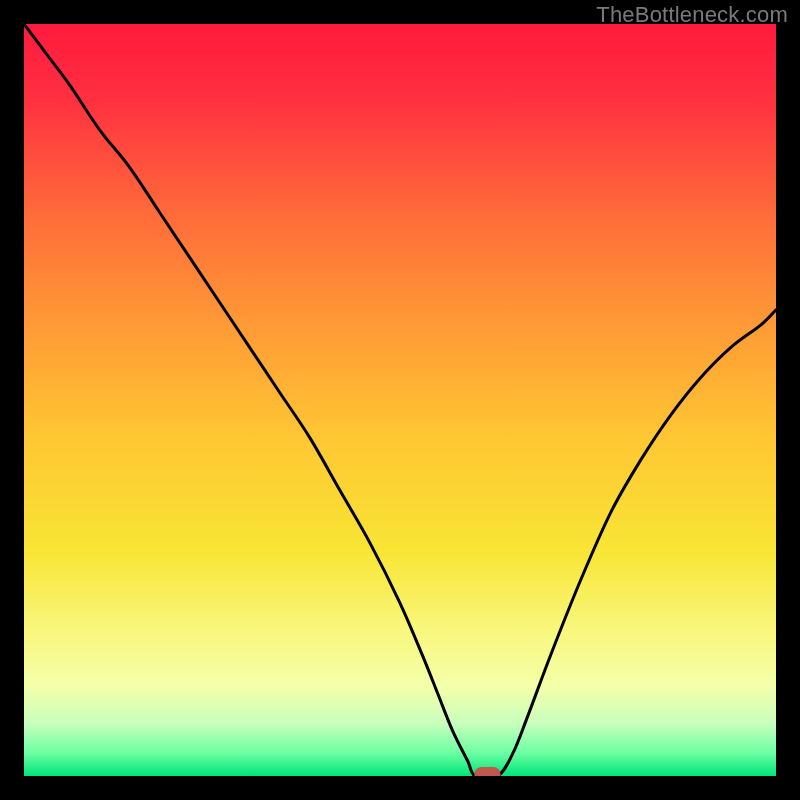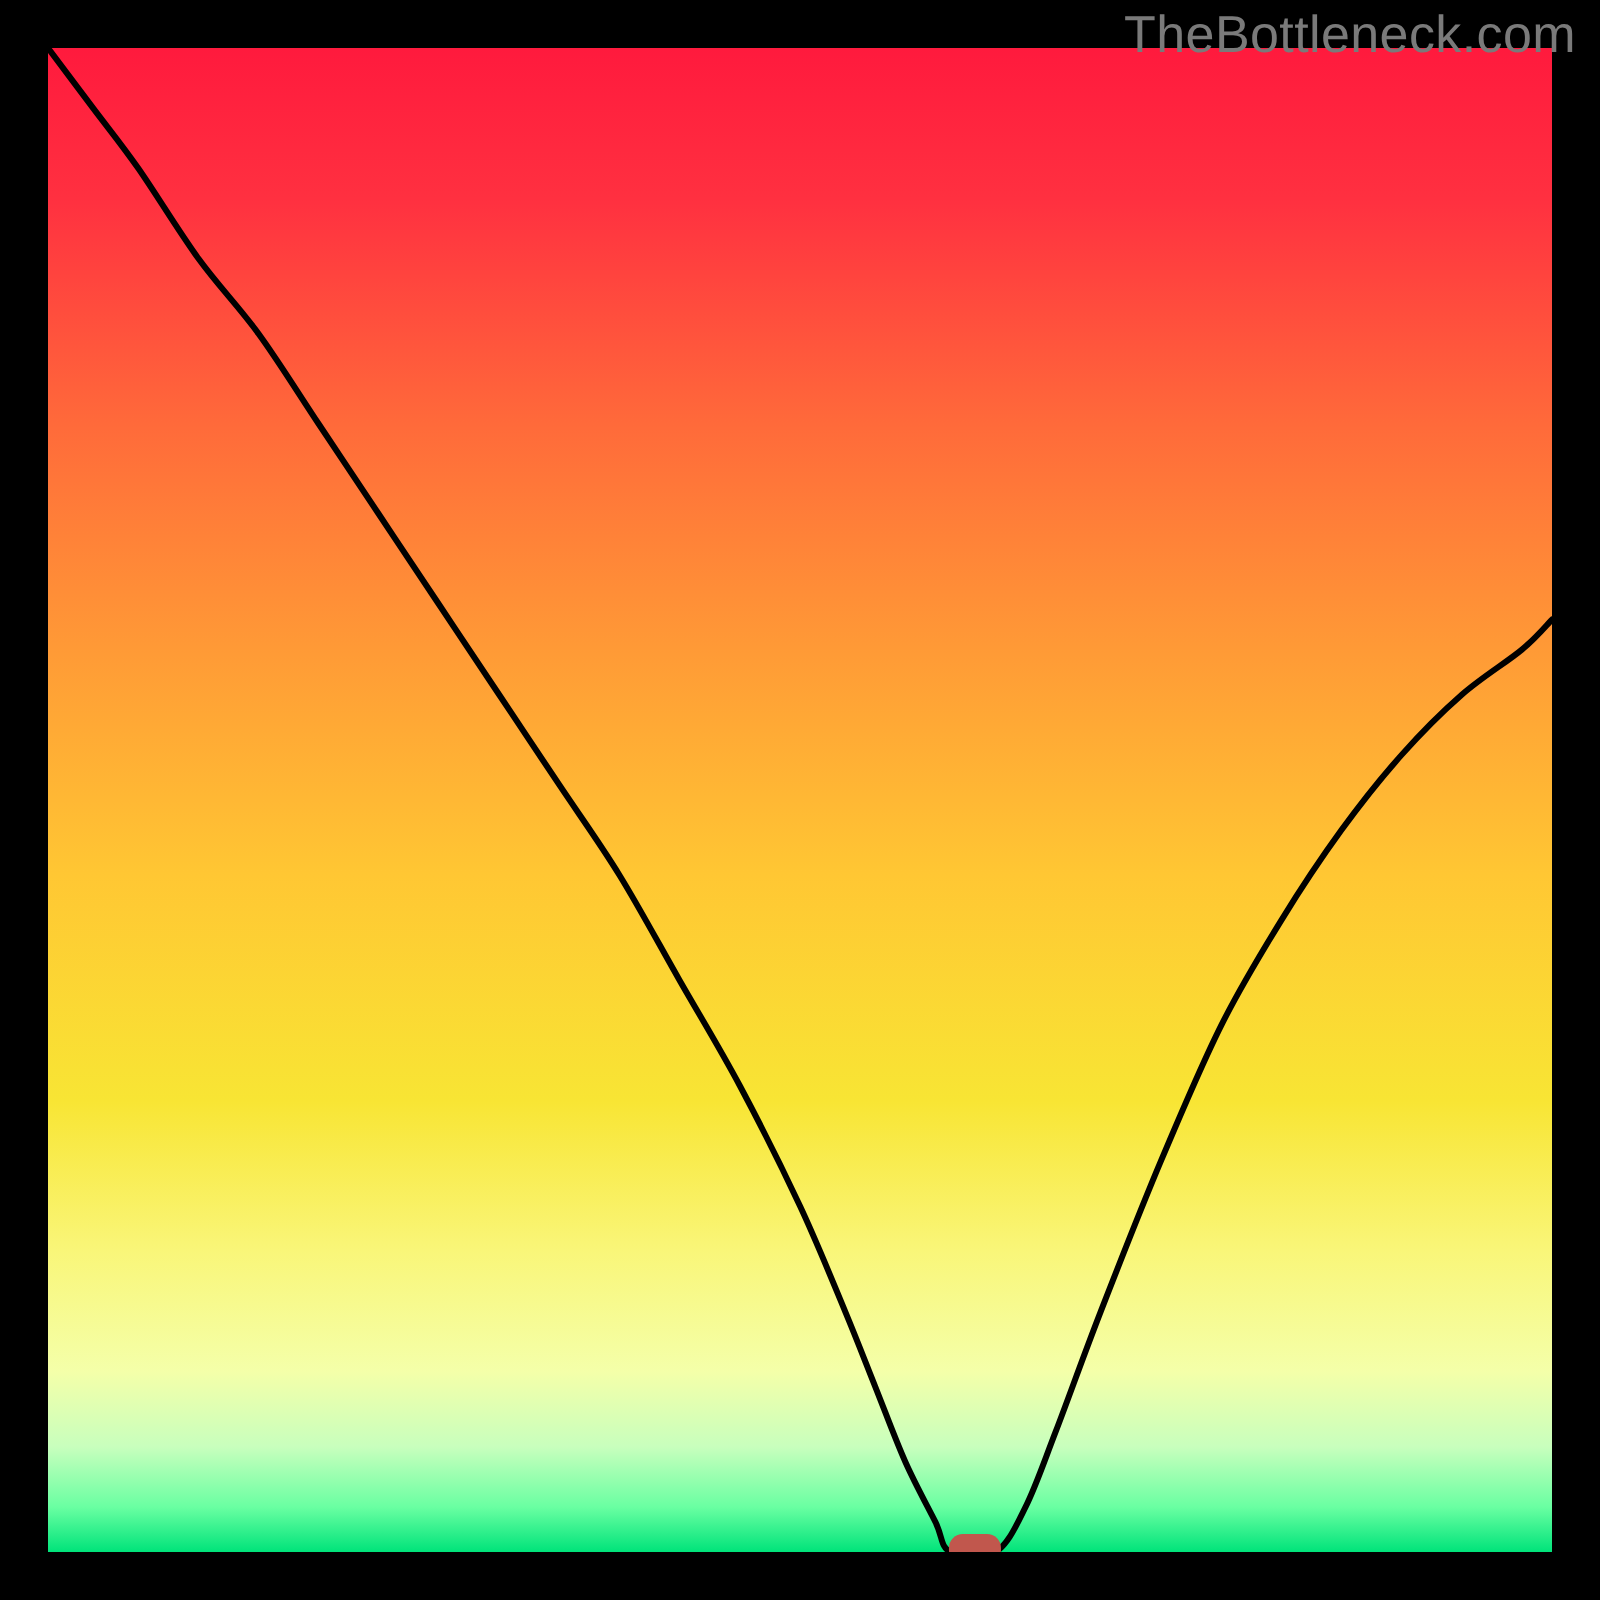--- a/index.html
+++ b/index.html
@@ -9,21 +9,21 @@
     height: 800px;
     background: #000;
     font-family: Arial, sans-serif;
     position: relative;
   }
   .watermark {
     position: absolute;
     top: 2px;
     right: 12px;
     color: #7a7a7a;
-    font-size: 26px;
+    font-size: 22px;
     font-weight: 500;
     z-index: 10;
     letter-spacing: 0.2px;
   }
   .plot {
     position: absolute;
     top: 24px;
     left: 24px;
     width: 752px;
     height: 752px;

